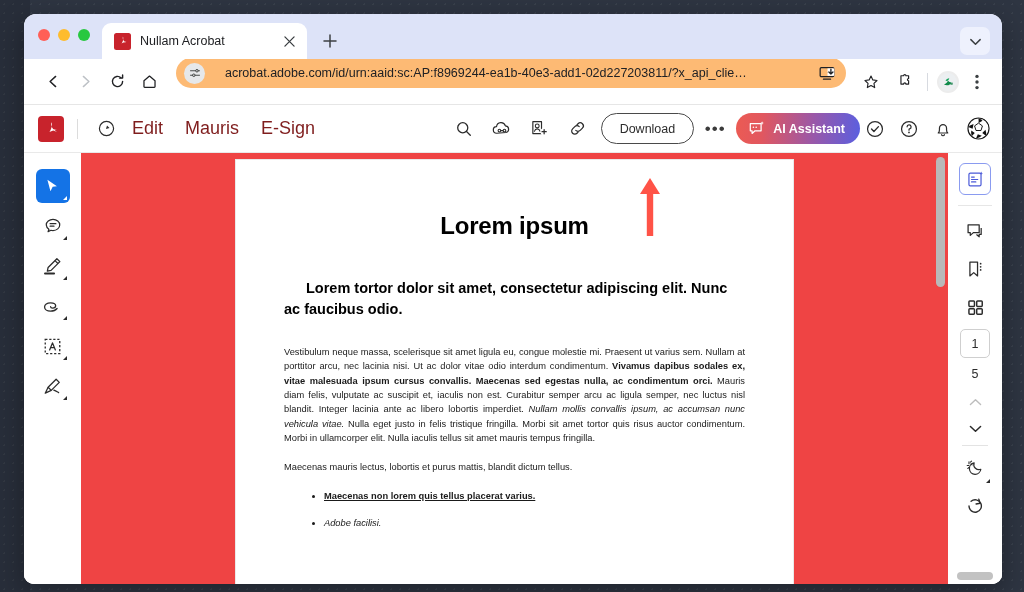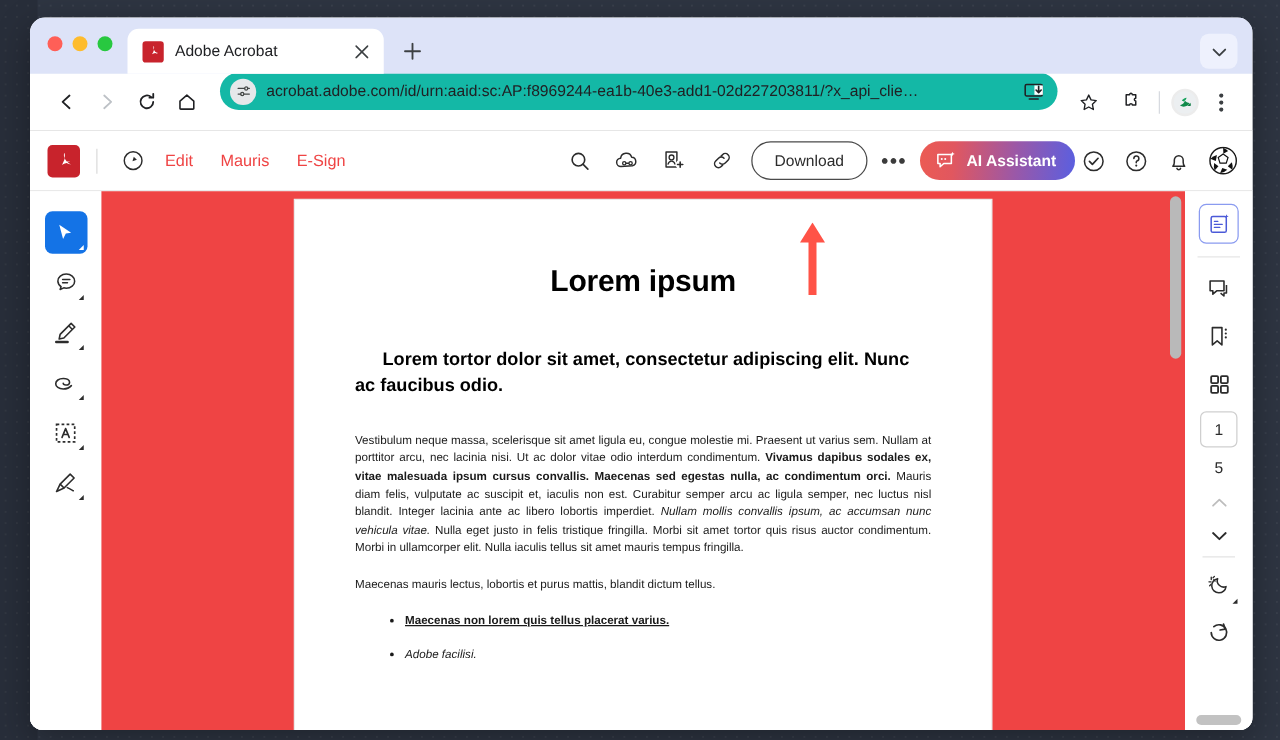--- a/index.html
+++ b/index.html
@@ -127,25 +127,25 @@
   }
   .nav-btn {
     width: 30px; height: 30px;
     display: flex; align-items: center; justify-content: center;
     border-radius: 50%;
     flex: 0 0 auto;
   }
   .omnibox {
     flex: 1 1 auto;
     height: 30px;
-    background: #14b8a6;
+    background: #fdba74;
     border-radius: 16px;
     display: flex;
     align-items: center;
-    gap: 8px;
+    gap: 20px;
     padding: 0 11px 0 8px;
     margin: 0 8px 17px 10px;
     min-width: 0;
   }
   .site-chip {
     width: 21px; height: 21px;
     border-radius: 50%;
     background: #e6e8ea;
     display: flex; align-items: center; justify-content: center;
     flex: 0 0 auto;
@@ -195,22 +195,22 @@
     flex: 0 0 auto;
   }
   .tb-div { width: 1px; height: 20px; background: #dcdcdc; margin: 0 13px; }
   .tb-icon-btn {
     width: 30px; height: 30px;
     display: flex; align-items: center; justify-content: center;
     border-radius: 5px;
     flex: 0 0 auto;
   }
   .tb-menu {
-    font-size: 13px;
-    color: #ef4444;
+    font-size: 18px;
+    color: #7f1d1d;
     padding: 5px 11px;
     border-radius: 5px;
     white-space: nowrap;
     text-align: center;
   }
   .tb-center {
     flex: 1 1 auto;
     display: flex;
     align-items: center;
     justify-content: flex-end;
@@ -439,21 +439,21 @@
       <div class="tl yellow"></div>
       <div class="tl green"></div>
     </div>
 
     <div class="tab">
       <div class="tab-favicon">
         <svg width="12" height="12" viewBox="0 0 24 24">
             <path d="M12 3.2c-.9 1.7-.6 4.3.3 6.6-.8 2.6-2 5.2-3.2 7 1.6-.9 3.5-1.6 5.4-2.1 1.7 1 3.6 1.6 5.1 1.6-1.4-.6-2.8-1.5-3.9-2.5 1.4-.2 2.8-.2 4 0-1.6-.7-3.4-.9-5-.7-1.1-1.2-2-2.6-2.5-4 .5-2 .6-4.2-.2-5.9z" fill="#fff"></path>
           </svg>
       </div>
-      <div class="tab-title">Adobe Acrobat</div>
+      <div class="tab-title">Nullam Acrobat</div>
       <div class="tab-close">
         <svg width="11" height="11" viewBox="0 0 12 12">
             <path d="M1 1l10 10M11 1L1 11" stroke="#3c4043" stroke-width="1.4" stroke-linecap="round"></path>
           </svg>
       </div>
     </div>
 
     <div class="new-tab">
       <svg width="14" height="14" viewBox="0 0 14 14">
           <path d="M7 1v12M1 7h12" stroke="#3c4043" stroke-width="1.5" stroke-linecap="round"></path>

